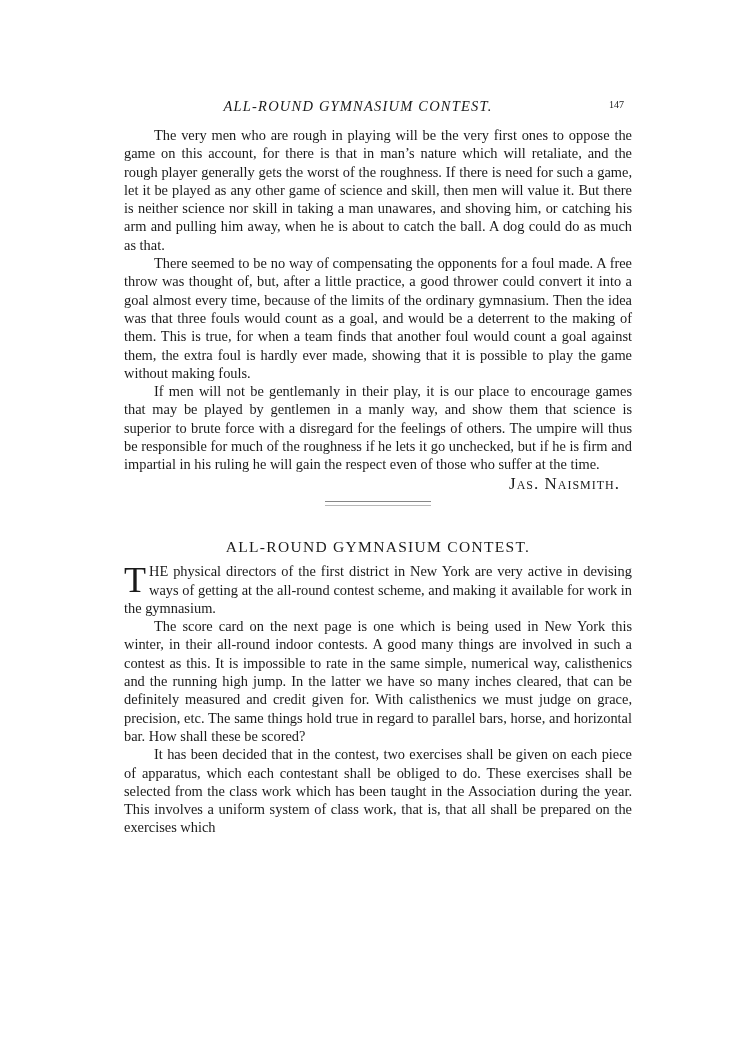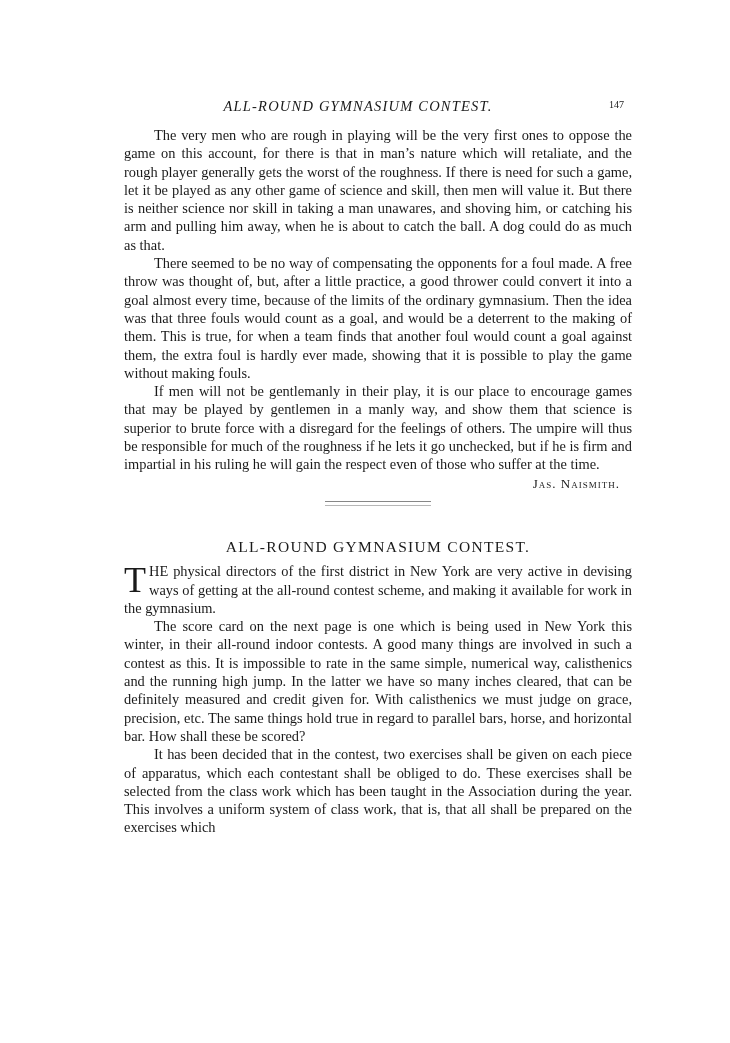--- a/index.html
+++ b/index.html
@@ -5,21 +5,21 @@
   html, body { margin: 0; padding: 0; background: #ffffff; }
   body { width: 730px; height: 1043px; position: relative; overflow: hidden;
          font-family: "Liberation Serif", "DejaVu Serif", serif; color: #1a1a1a; }
   .page { position: absolute; left: 0; top: 0; width: 618px; height: 1043px; background: #fff; }
   .running-head { position: absolute; top: 98px; left: 92px; width: 532px; height: 20px; }
   .running-title { position: absolute; left: 0; right: 0; text-align: center; font-style: italic;
                    font-size: 14.5px; letter-spacing: 1.2px; }
   .page-number { position: absolute; right: 0; top: 1px; font-size: 10px; }
   .body { position: absolute; left: 92px; top: 126px; width: 508px; font-size: 14.4px; line-height: 18.3px; text-align: justify; margin-left: 32px; }
   .body p { margin: 0; text-indent: 30px; }
-  .signature { text-align: right; margin-top: 1px; font-size: 13px; letter-spacing: 1px; padding-right: 12px; }
+  .signature { text-align: right; margin-top: 1px; font-size: 17px; letter-spacing: 1px; padding-right: 12px; }
   .signature .sc { font-variant: small-caps; }
   .rule { width: 106px; height: 3px; margin: 8px auto 0; border-top: 1px solid #555; border-bottom: 1px solid #999; opacity: 0.7; }
   .section-title { text-align: center; font-size: 15.5px; letter-spacing: 1.3px; margin-top: 32px; margin-bottom: 6px; }
   .dropcap-para { text-indent: 0 !important; }
   .dropcap { float: left; font-size: 36px; line-height: 30px; margin: 3px 3px 0 0; }
 </style>
 </head>
 <body>
 
 <div class="page">

